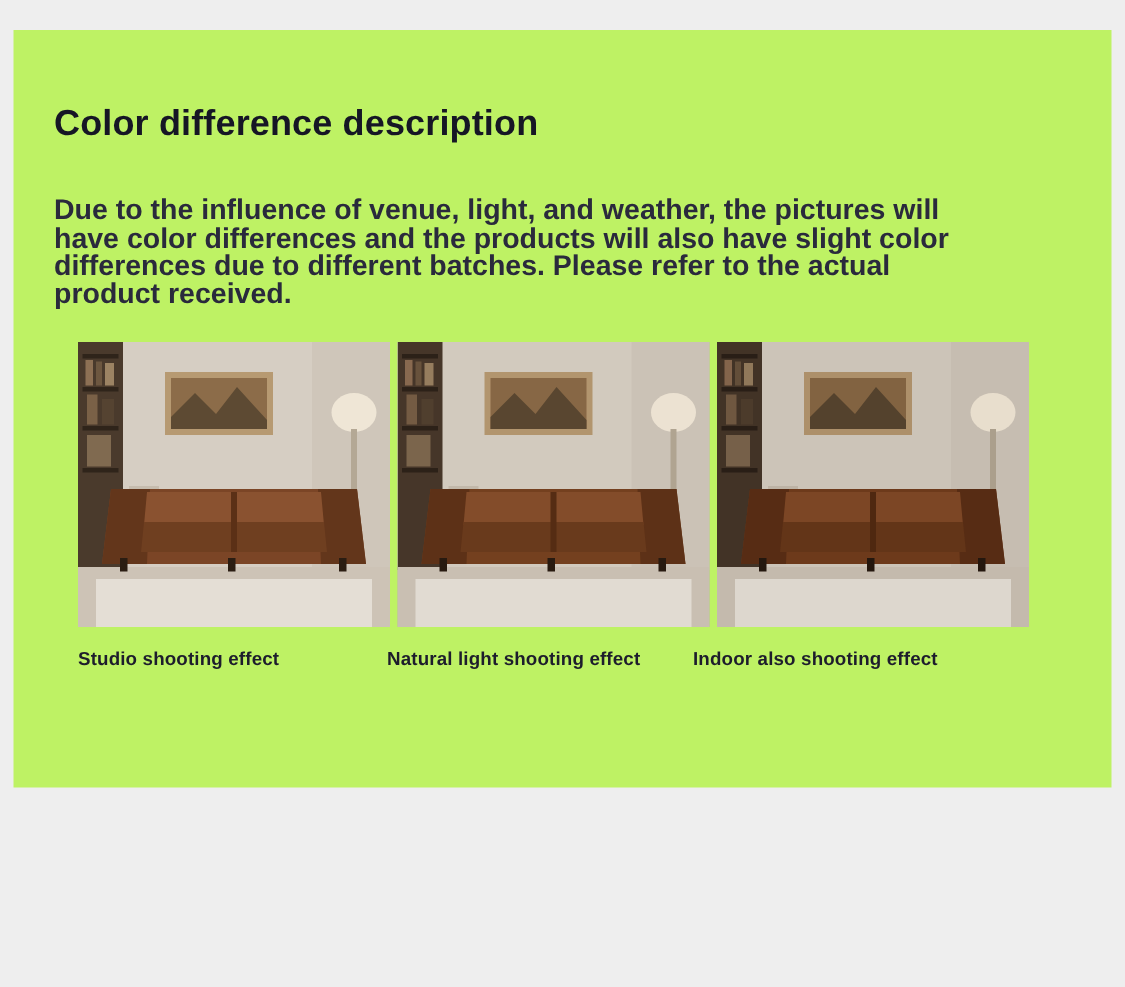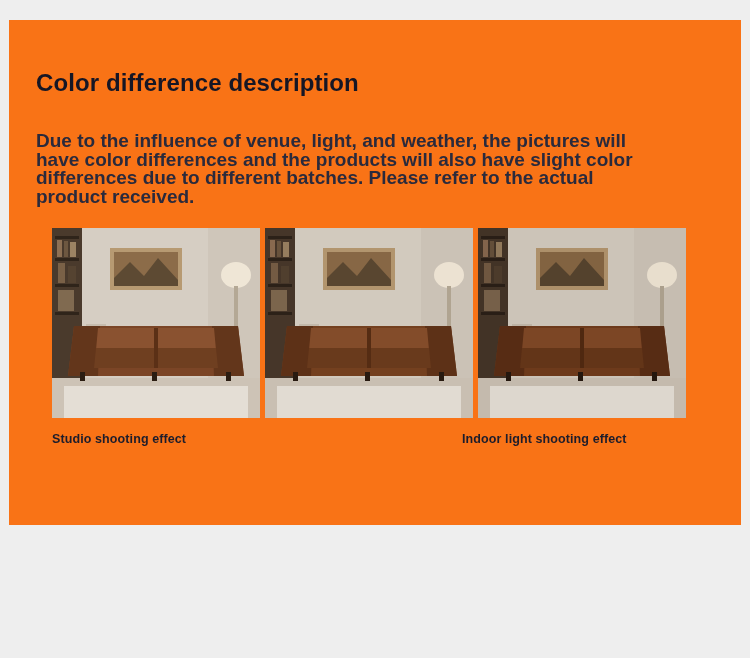--- a/index.html
+++ b/index.html
@@ -12,21 +12,21 @@
     background: #eeeeee;
     font-family: "Liberation Sans", sans-serif;
     overflow: hidden;
   }
   .page {
     position: absolute;
     left: 9px;
     top: 20px;
     width: 732px;
     height: 505px;
-    background: #f97316;
+    background: #bef264;
   }
   .heading {
     position: absolute;
     left: 27px;
     top: 48px;
     width: 420px;
     font-size: 24px;
     line-height: 29px;
     font-weight: bold;
     color: #161625;
@@ -155,20 +155,21 @@
           <path d="M22 98 L48 98 L46 148 L16 148 Z" fill="#5d3117"></path>
           <path d="M160 98 L186 98 L192 148 L162 148 Z" fill="#5d3117"></path>
           <path d="M46 100 L162 100 L164 122 L44 122 Z" fill="#834c2a"></path>
           <path d="M44 120 L164 120 L166 140 L42 140 Z" fill="#693a1c"></path>
           <rect x="102" y="100" width="4" height="40" fill="#552c13"></rect>
           <rect x="28" y="144" width="5" height="9" fill="#281a10"></rect>
           <rect x="174" y="144" width="5" height="9" fill="#281a10"></rect>
           <rect x="100" y="144" width="5" height="9" fill="#281a10"></rect>
         </svg>
       </div>
+      <div class="caption cap-2">Natural light shooting effect</div>
     </div>
 
     <div class="shot">
       <div class="photo">
         <svg class="room" viewBox="0 0 208 190" preserveAspectRatio="none">
           <rect x="0" y="0" width="208" height="190" fill="#cfc7bb"></rect>
           <rect x="0" y="0" width="208" height="152" fill="#ccc4b8"></rect>
           <rect x="0" y="0" width="30" height="152" fill="#423326"></rect>
           <rect x="3" y="8" width="24" height="3" fill="#291e16"></rect>
           <rect x="3" y="30" width="24" height="3" fill="#291e16"></rect>
@@ -194,17 +195,17 @@
           <path d="M22 98 L48 98 L46 148 L16 148 Z" fill="#572c14"></path>
           <path d="M160 98 L186 98 L192 148 L162 148 Z" fill="#572c14"></path>
           <path d="M46 100 L162 100 L164 122 L44 122 Z" fill="#7c4625"></path>
           <path d="M44 120 L164 120 L166 140 L42 140 Z" fill="#633518"></path>
           <rect x="102" y="100" width="4" height="40" fill="#4f2810"></rect>
           <rect x="28" y="144" width="5" height="9" fill="#24170e"></rect>
           <rect x="174" y="144" width="5" height="9" fill="#24170e"></rect>
           <rect x="100" y="144" width="5" height="9" fill="#24170e"></rect>
         </svg>
       </div>
-      <div class="caption cap-3">Indoor light shooting effect</div>
+      <div class="caption cap-3">Indoor also shooting effect</div>
     </div>
 
   </div>
 </div>
 
 </body></html>

